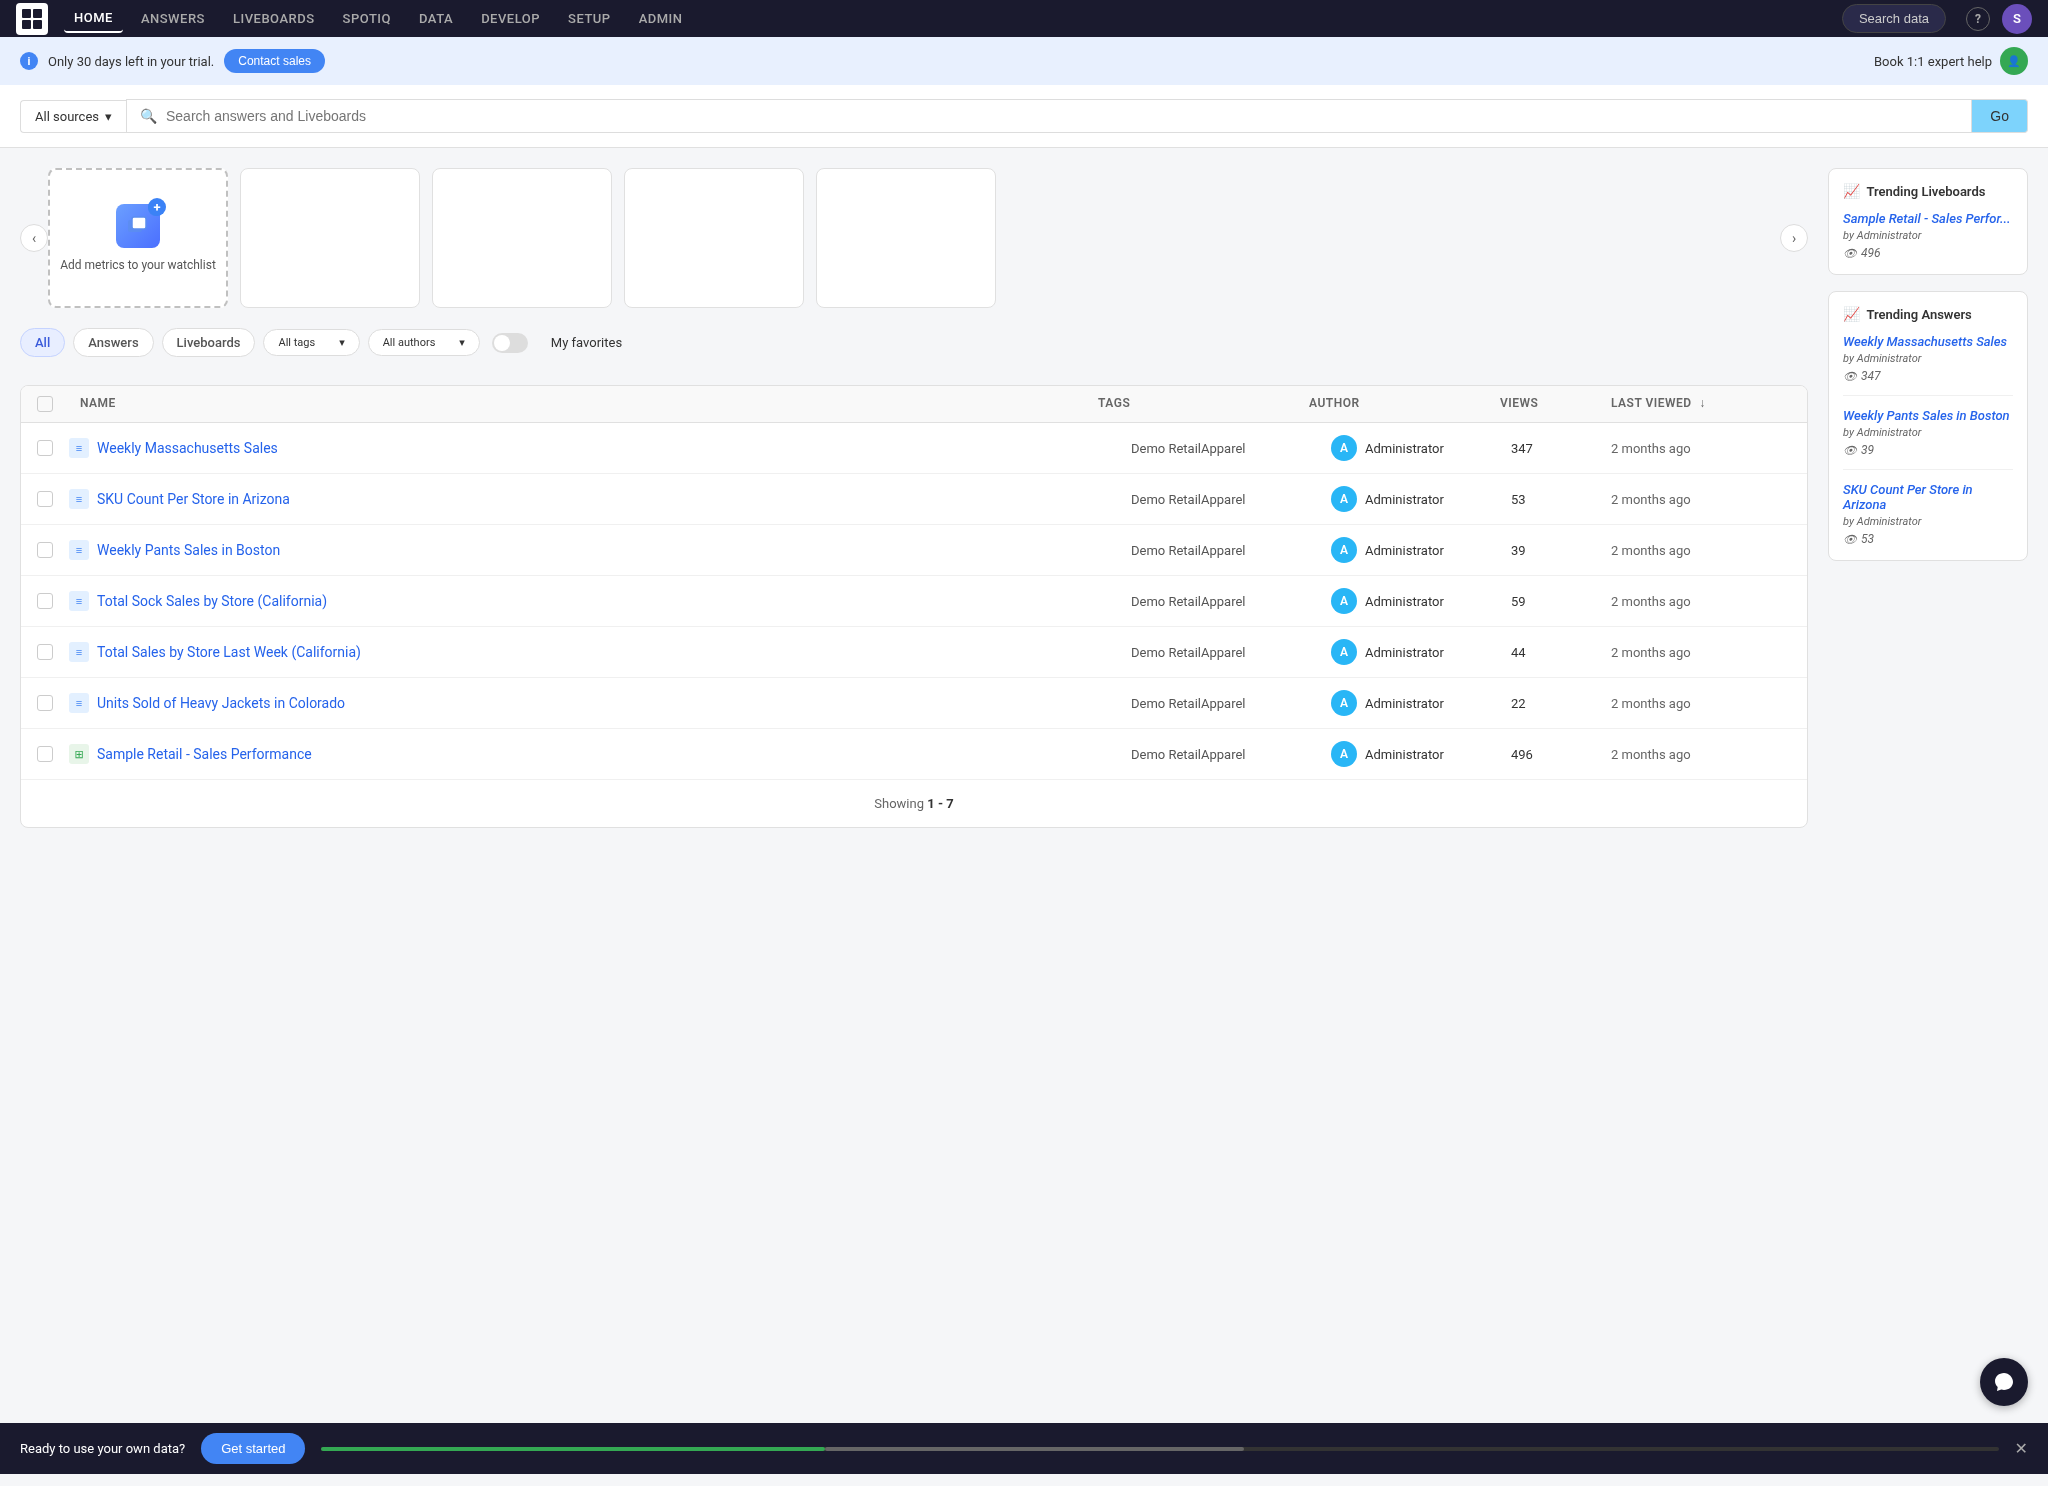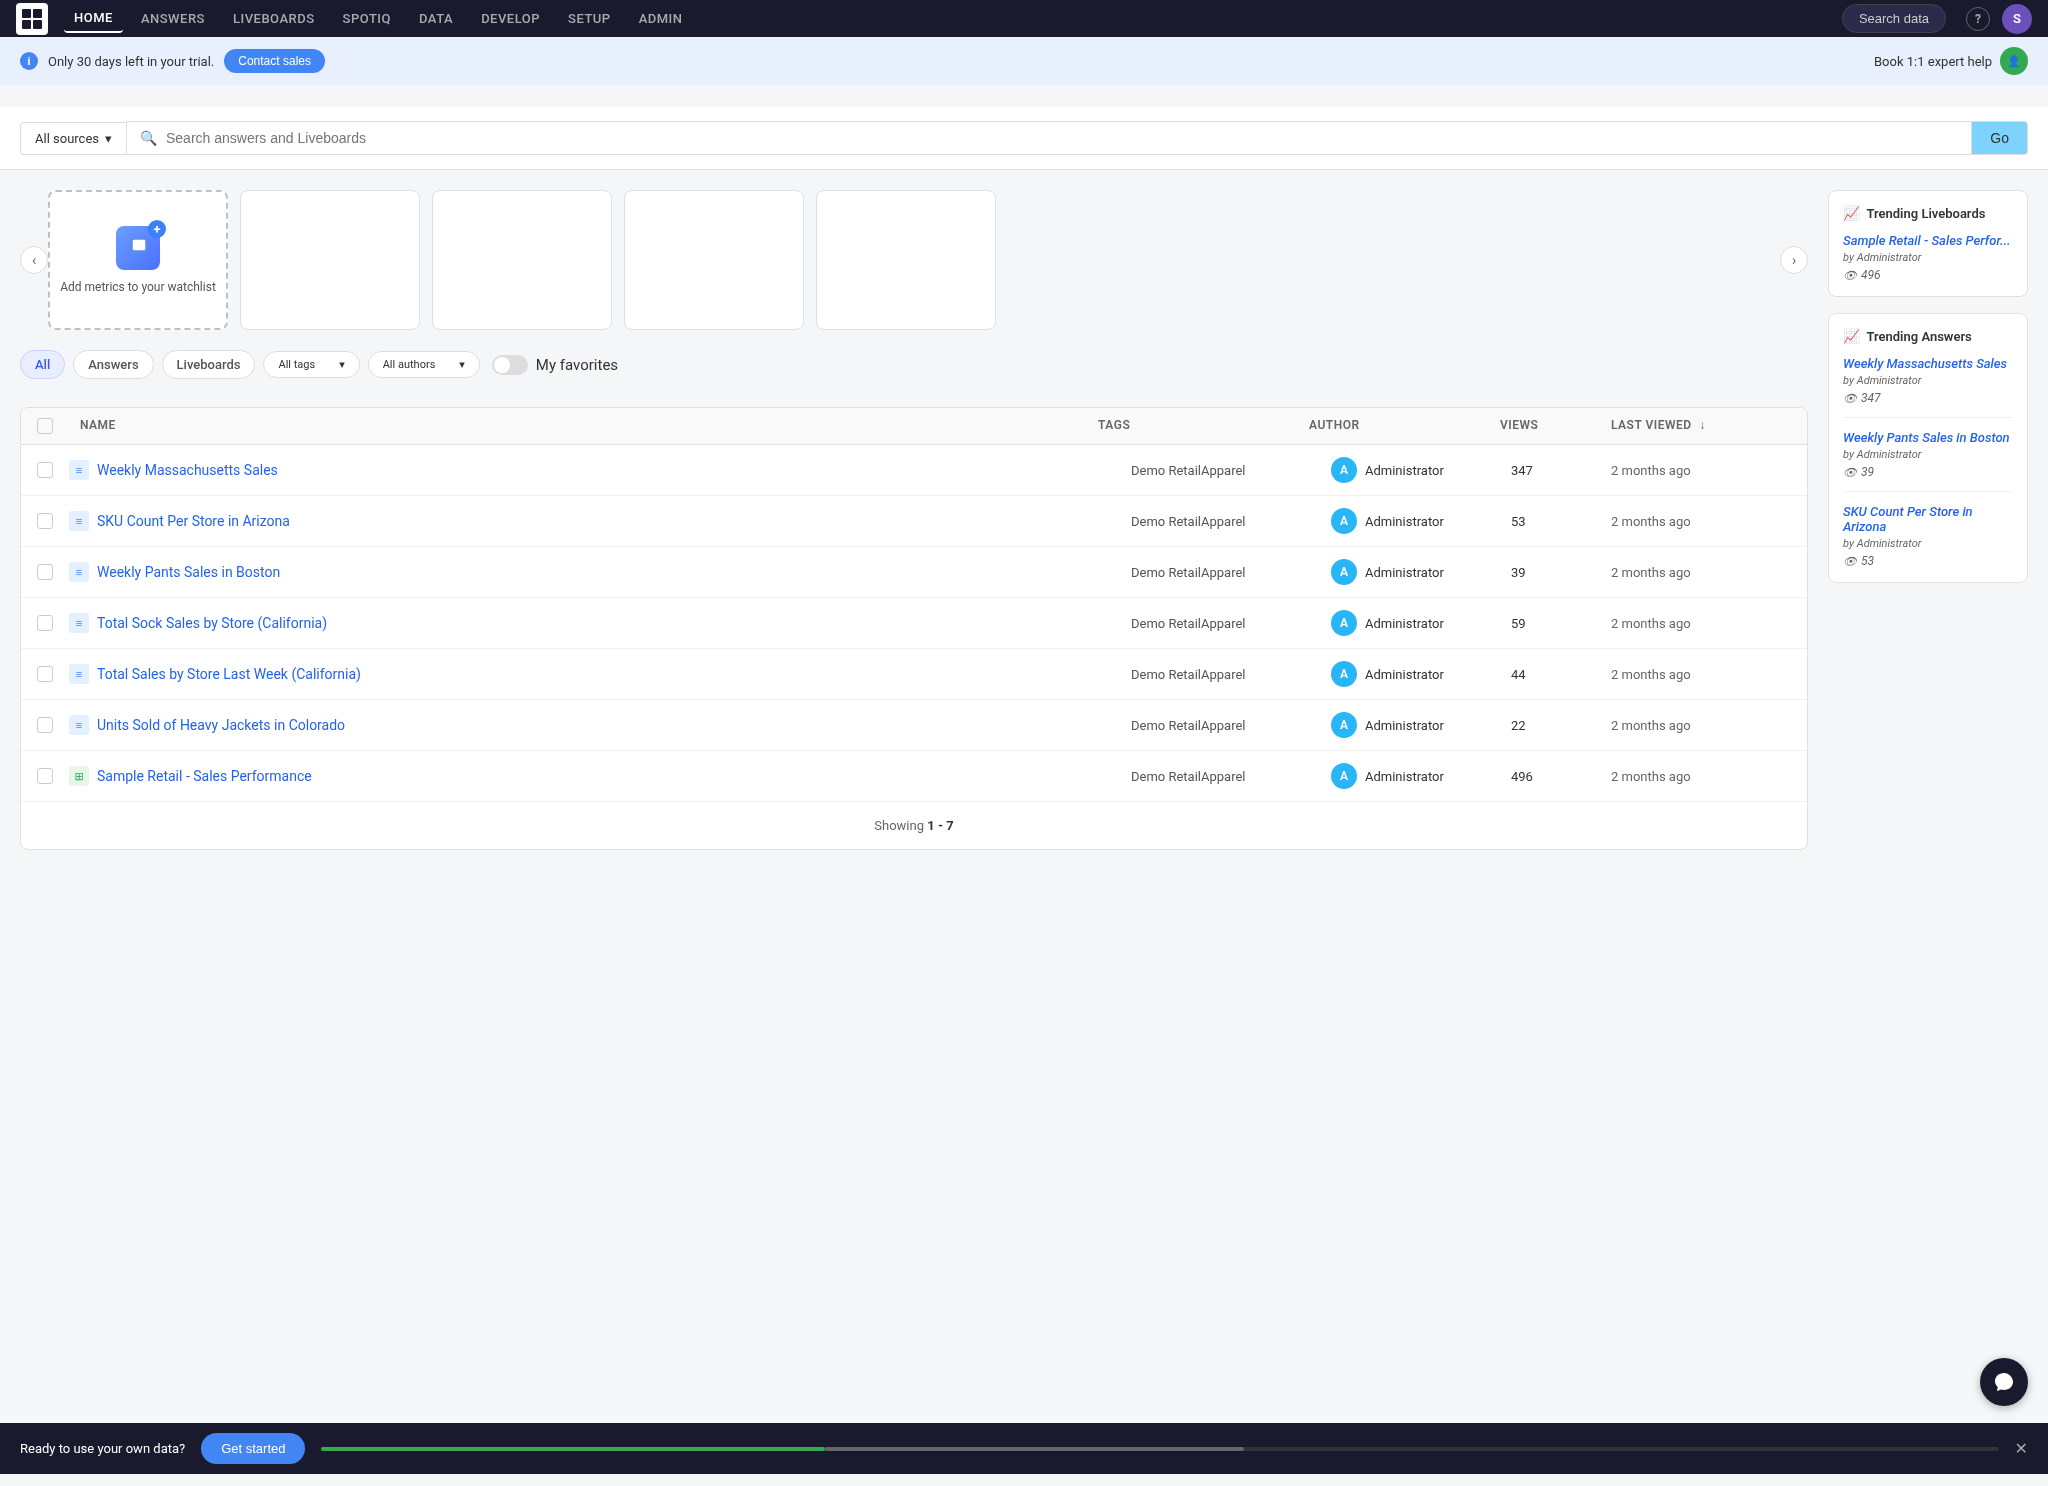--- a/index.html
+++ b/index.html
@@ -110,21 +110,20 @@
     }
 
     
     .search-bar-container {
       background: white;
       padding: 14px 20px;
       display: flex;
       align-items: center;
       gap: 0;
       border-bottom: 1px solid #e0e0e0;
-      margin-top: 22px;
     }
     .sources-dropdown {
       display: flex; align-items: center; gap: 6px;
       padding: 8px 14px;
       border: 1px solid #ddd;
       border-right: none;
       border-radius: 4px 0 0 4px;
       cursor: pointer;
       font-size: 13px;
       background: white;
@@ -276,23 +275,23 @@
       display: flex; align-items: center; gap: 24px;
       padding: 6px 14px;
       border: 1px solid #ddd;
       border-radius: 20px;
       background: white;
       cursor: pointer;
       font-size: 11px;
       color: #333;
     }
     .favorites-toggle {
-      display: flex; align-items: center; gap: 8px;
+      display: flex; align-items: center; gap: 23px;
       margin-left: 4px;
-      font-size: 15px;
+      font-size: 13px;
       color: #333;
       cursor: pointer;
     }
     .toggle-switch {
       width: 36px; height: 20px;
       background: #ddd;
       border-radius: 10px;
       position: relative;
       cursor: pointer;
     }

